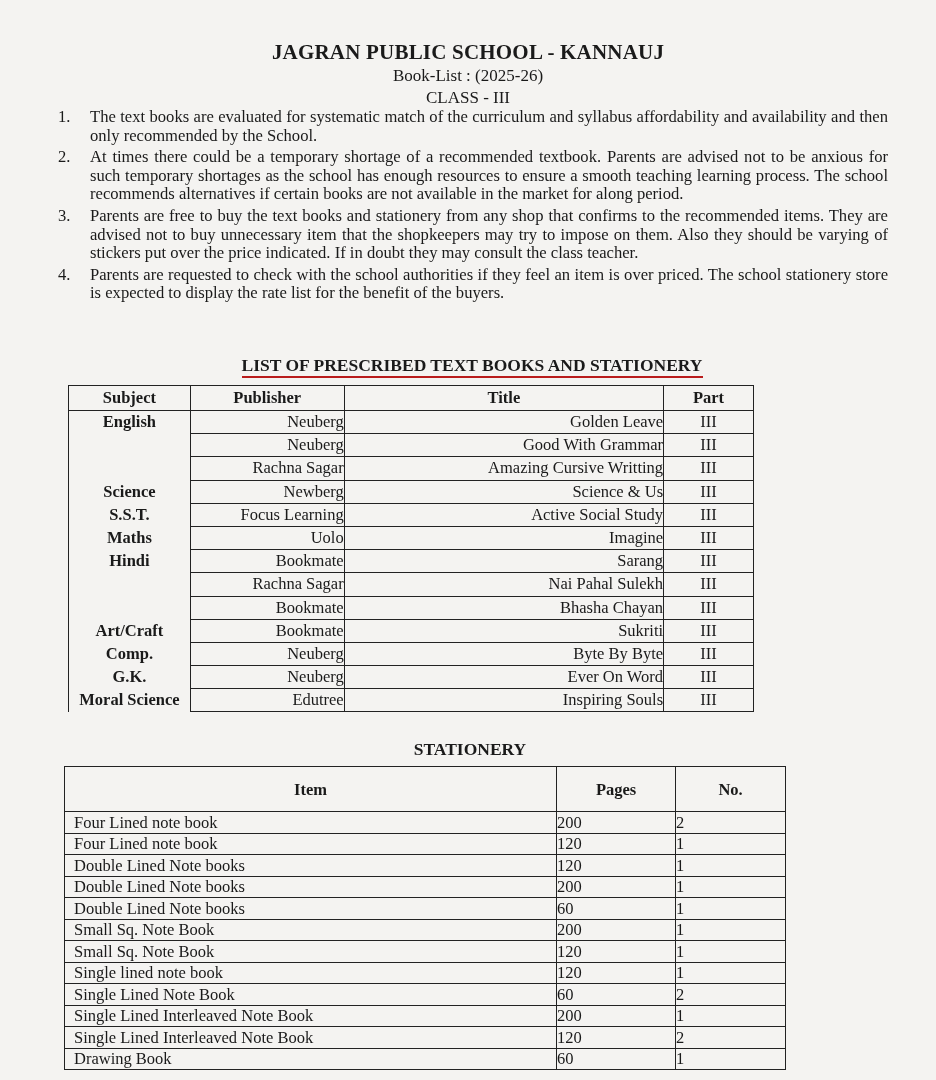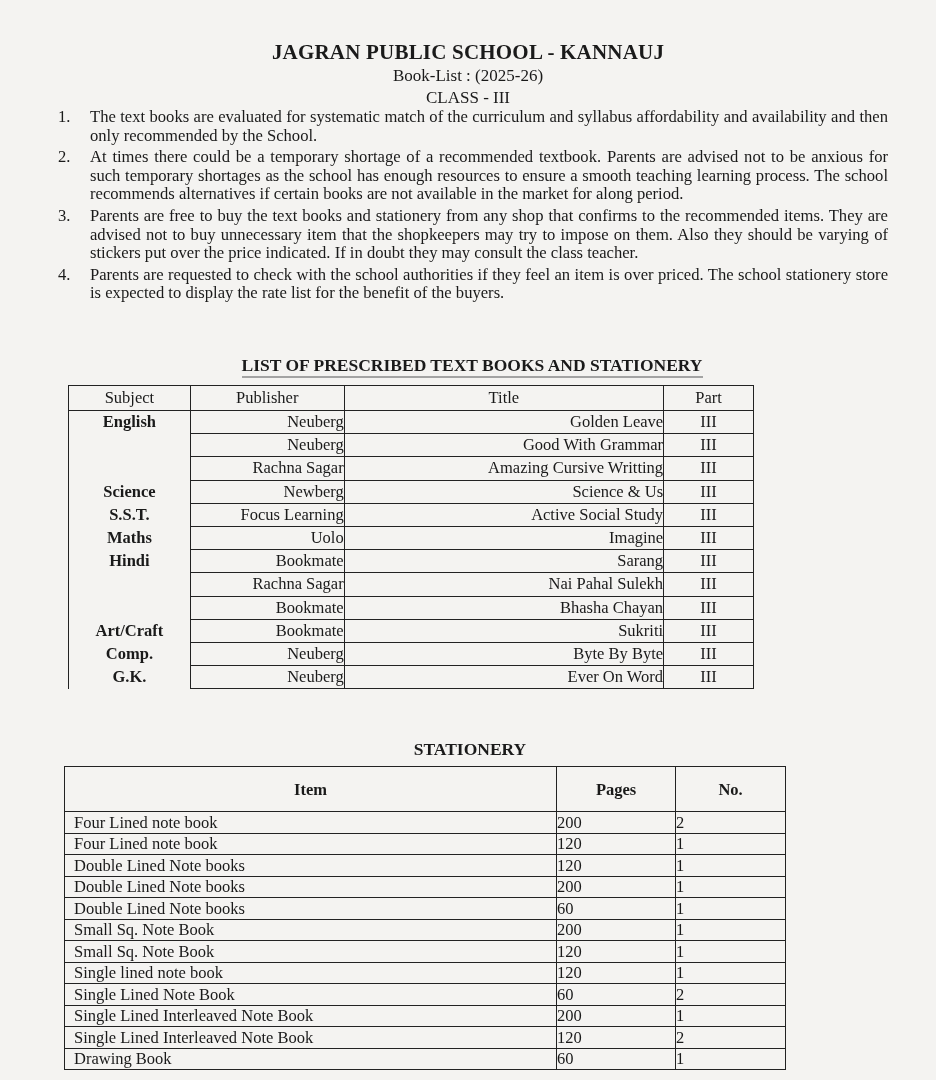--- a/index.html
+++ b/index.html
@@ -24,26 +24,26 @@
     position:absolute; left:58px; top:108px; width:830px;
     margin:0; padding:0; list-style:none;
     font-size:16.6px; line-height:18.6px;
   }
   ol.rules li { position:relative; padding-left:32px; margin-bottom:3px; text-align:justify; }
   ol.rules li .num { position:absolute; left:0; top:0; }
   .section-heading {
     position:absolute; left:0; width:944px; top:355px; text-align:center;
     font-weight:bold; font-size:17.5px;
   }
-  .section-heading span { border-bottom:2px solid #a3a3a3; padding-bottom:1px; }
+  .section-heading span { border-bottom:2px solid #b91c1c; padding-bottom:1px; }
 
   table { border-collapse:collapse; position:absolute; }
   table.books { left:68px; top:385px; width:686px; font-size:16.5px; }
   table.books td, table.books th { border:1.3px solid #222; padding:0 0 0 6px; height:22.2px; line-height:20px; }
-  table.books th { font-weight:normal; height:24px; }
+  table.books th { font-weight:bold; height:24px; }
   table.books td.subject { border-top:none; border-bottom:none; text-align:center; padding:0;font-weight:bold; }
   table.books td.part { text-align:center; padding:0; }
   table.books td.pad { padding-left:19px;text-align:right; }
 
   .stat-heading {
     position:absolute; left:0; width:940px; top:739px; text-align:center;
     font-weight:bold; font-size:17.5px;
   }
   table.stat { left:64px; top:766px; width:722px; font-size:16.5px; }
   table.stat td, table.stat th { border:1.3px solid #222; padding:0 0 0 9px; height:20.5px; line-height:19px; }
@@ -152,20 +152,26 @@
           <td class="pad">Neuberg</td>
           <td class="pad">Byte By Byte</td>
           <td class="part">III</td>
         </tr>
         <tr>
           <td class="subject">G.K.</td>
           <td class="pad">Neuberg</td>
           <td class="pad">Ever On Word</td>
           <td class="part">III</td>
         </tr>
+        <tr>
+          <td class="subject">Moral Science</td>
+          <td class="pad">Edutree</td>
+          <td class="pad">Inspiring Souls</td>
+          <td class="part">III</td>
+        </tr>
       </tbody>
   </table>
 
   <div class="stat-heading">STATIONERY</div>
 
   <table class="stat">
     <thead>
       <tr>
         <th class="col-item">Item</th>
         <th class="col-pages">Pages</th>

